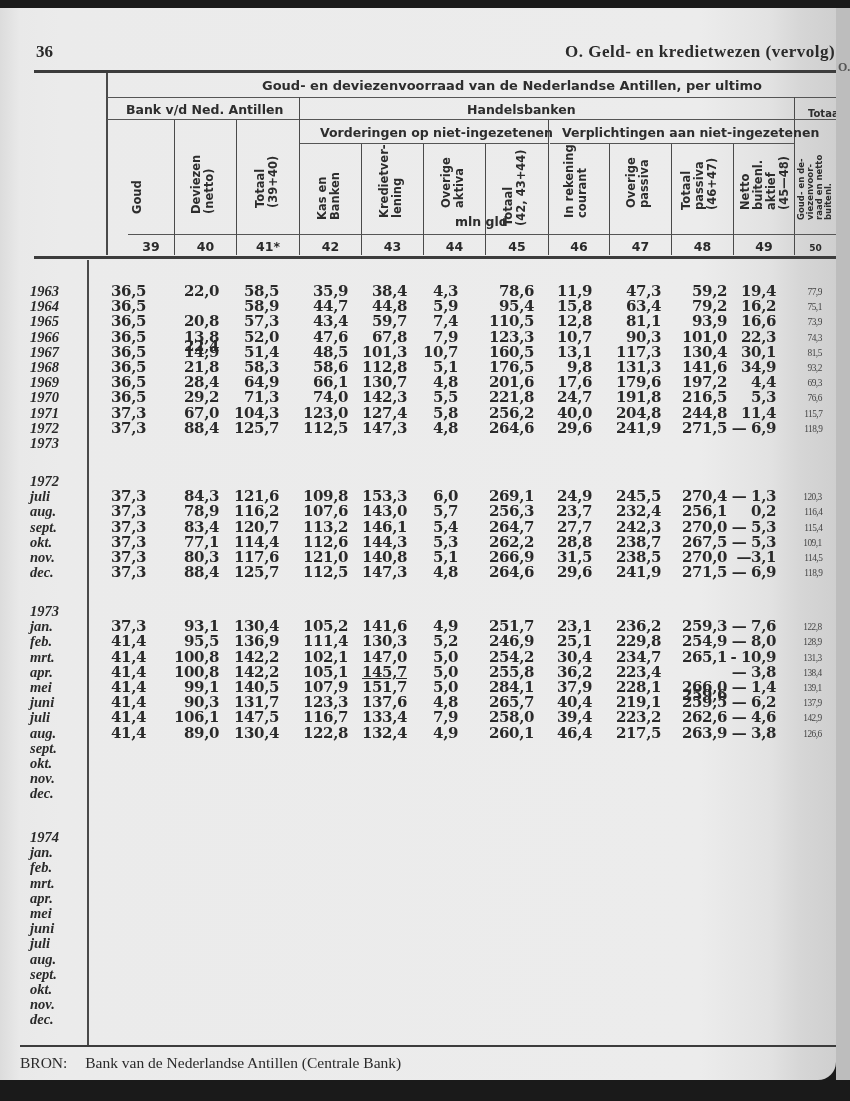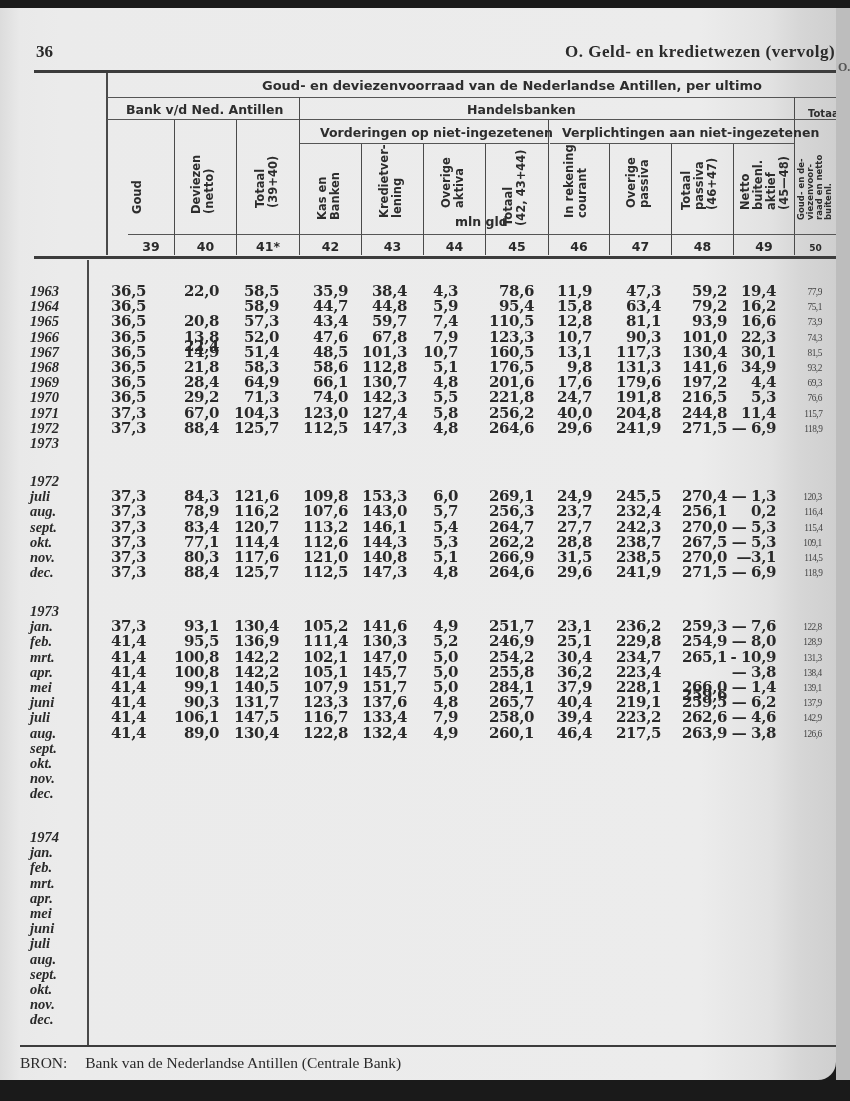--- a/index.html
+++ b/index.html
@@ -418,21 +418,21 @@
         <div class="cell" style="right: 109px;">265,1</div>
         <div class="cell" style="right: 60px;">- 10,9</div>
         <div class="cell c50" style="right: 14px;">131,3</div>
       </div>
       <div class="label" style="top: 656.8px;">apr.</div>
       <div class="row" style="top: 656.8px;">
         <div class="cell" style="right: 690px;">41,4</div>
         <div class="cell" style="right: 617px;">100,8</div>
         <div class="cell" style="right: 557px;">142,2</div>
         <div class="cell" style="right: 488px;">105,1</div>
-        <div class="cell" style="right: 429px;">145,7</div>
+        <div class="cell" style="right: 429px; text-decoration: underline;">145,7</div>
         <div class="cell" style="right: 378px;">5,0</div>
         <div class="cell" style="right: 302px;">255,8</div>
         <div class="cell" style="right: 244px;">36,2</div>
         <div class="cell" style="right: 175px;">223,4</div>
         <div class="cell" style="right: 109px; margin-top: 23px;">259,6</div>
         <div class="cell" style="right: 60px;">— 3,8</div>
         <div class="cell c50" style="right: 14px;">138,4</div>
       </div>
       <div class="label" style="top: 672px;">mei</div>
       <div class="row" style="top: 672px;">

